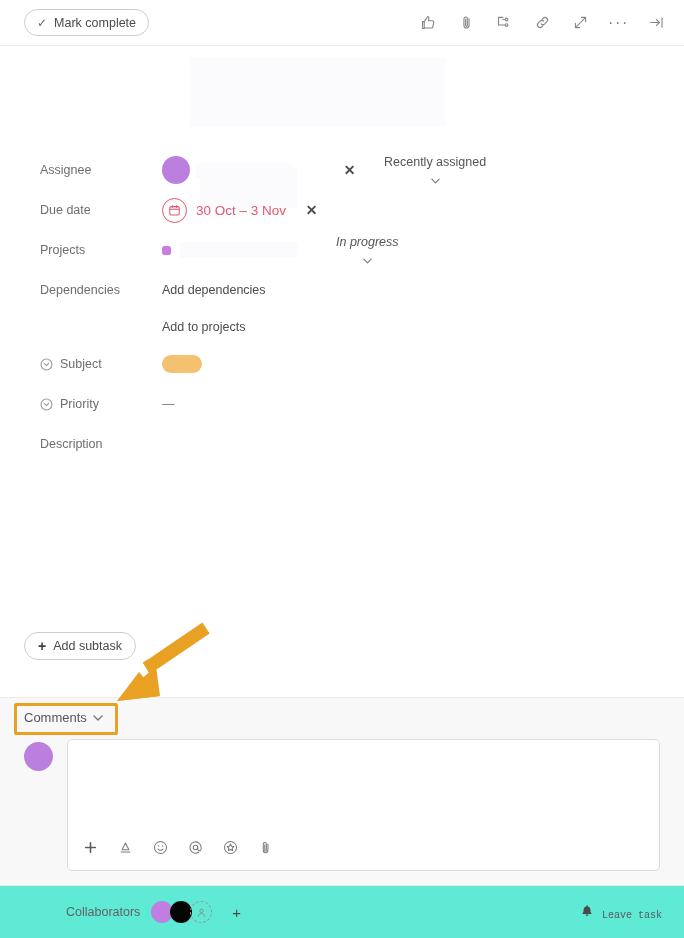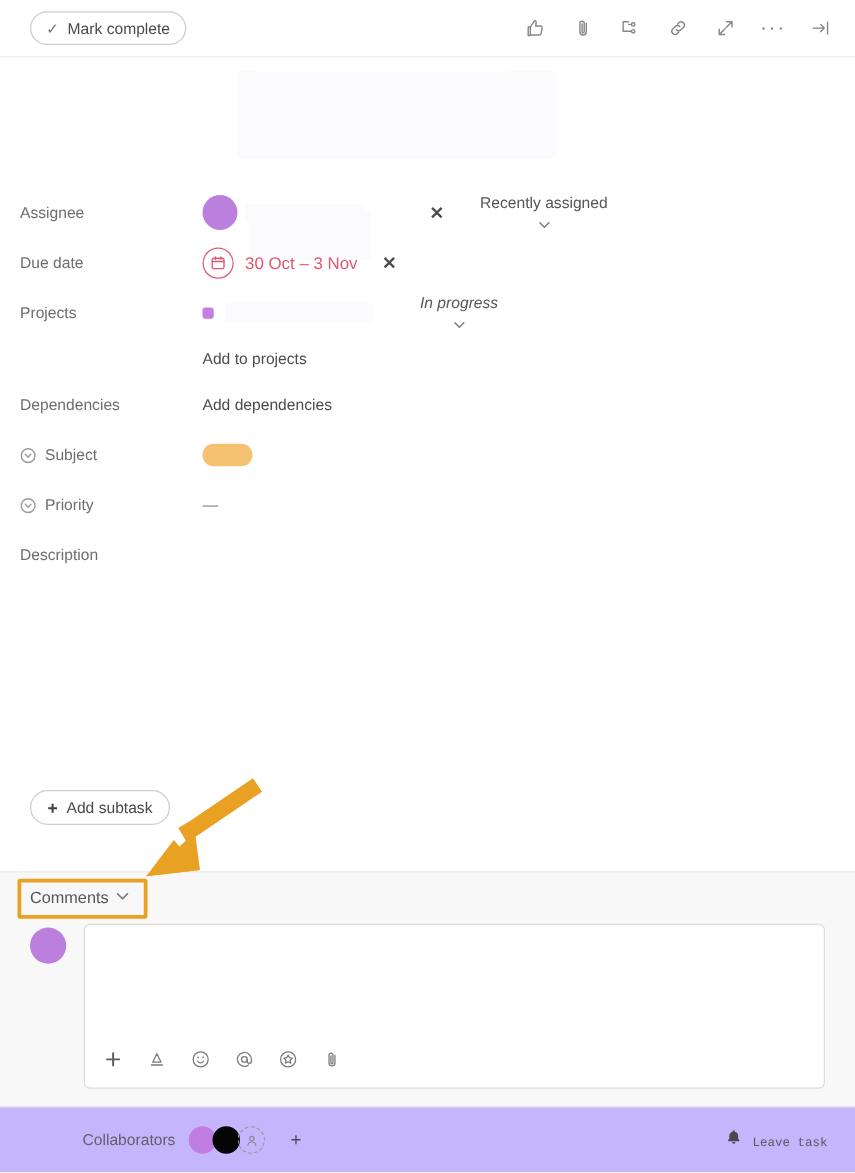--- a/index.html
+++ b/index.html
@@ -39,21 +39,21 @@
   }
   .title-redact2 {
     position:absolute; left:200px; top:168px; width:97px; height:40px;
     background:#fbfafc; border-radius:3px;
   }
 
   
   .fields { position:absolute; left:0; top:150px; width:684px; }
   .frow { position:relative; height:40px; display:flex; align-items:center; }
   .flabel {
-    width:162px; padding-left:16px; font-size:12.5px; color:#6d6d72;
+    width:162px; padding-left:40px; font-size:12.5px; color:#6d6d72;
     display:flex; align-items:center; gap:7px;
   }
   .fval { display:flex; align-items:center; }
 
   .caret-circle { width:13px; height:13px; flex:0 0 13px; color:#9a9a9f; }
 
   .avatar-lg {
     width:28px; height:28px; border-radius:50%; background:#bb80de;
   }
   .redact-name { width:96px; height:15px; background:#fbfafc; border-radius:2px; margin-left:6px; }
@@ -119,21 +119,21 @@
   .comment-btn {
     position:absolute; right:11px; bottom:10px;
     height:32px; padding:0 15px; border:none; border-radius:5px;
     background:#4573d2; color:#fff; font-size:13px; cursor:pointer;
     font-family:"Liberation Sans", sans-serif;
   }
 
   
   .footer {
     position:absolute; left:0; top:885px; width:684px; height:53px;
-    background:#c4b5fd; border-top:1px solid #eceae9;
+    background:#5eead4; border-top:1px solid #eceae9;
     display:flex; align-items:center; justify-content:space-between;
     padding:0 22px 0 66px;
   }
   .collab-left { display:flex; align-items:center; gap:11px; }
   .collab-label { font-size:12.5px; color:#62626a; }
   .collab-avs { display:flex; align-items:center; }
   .cav { width:22px; height:22px; border-radius:50%; }
   .cav.purple { background:#c07fe0; }
   .cav.black { background:#050505; margin-left:-3px; }
   .cav.dashed {
@@ -246,31 +246,31 @@
           <span>In progress</span>
           <span class="chev">
             <svg width="9" height="6" viewBox="0 0 10 6" fill="none" stroke="#7b7b80" stroke-width="1.3">
                 <path d="M1 1l4 4 4-4" stroke-linecap="round" stroke-linejoin="round"></path>
               </svg>
           </span>
         </div>
       </div>
     </div>
 
+    <div class="frow">
+      <div class="flabel">Dependencies</div>
+      <div class="fval">
+        <span class="link-text">Add dependencies</span>
+      </div>
+    </div>
+
     <div class="frow" style="height:34px;">
       <div class="flabel"></div>
       <div class="fval">
         <span class="link-text">Add to projects</span>
-      </div>
-    </div>
-
-    <div class="frow">
-      <div class="flabel">Dependencies</div>
-      <div class="fval">
-        <span class="link-text">Add dependencies</span>
       </div>
     </div>
 
     <div class="frow">
       <div class="flabel">
         <span class="caret-circle">
           <svg width="13" height="13" viewBox="0 0 14 14" fill="none" stroke="#9a9a9f" stroke-width="1.2">
             <circle cx="7" cy="7" r="5.9"></circle>
               <path d="M4.6 5.9 7 8.3l2.4-2.4" stroke-linecap="round" stroke-linejoin="round"></path>
           </svg>

